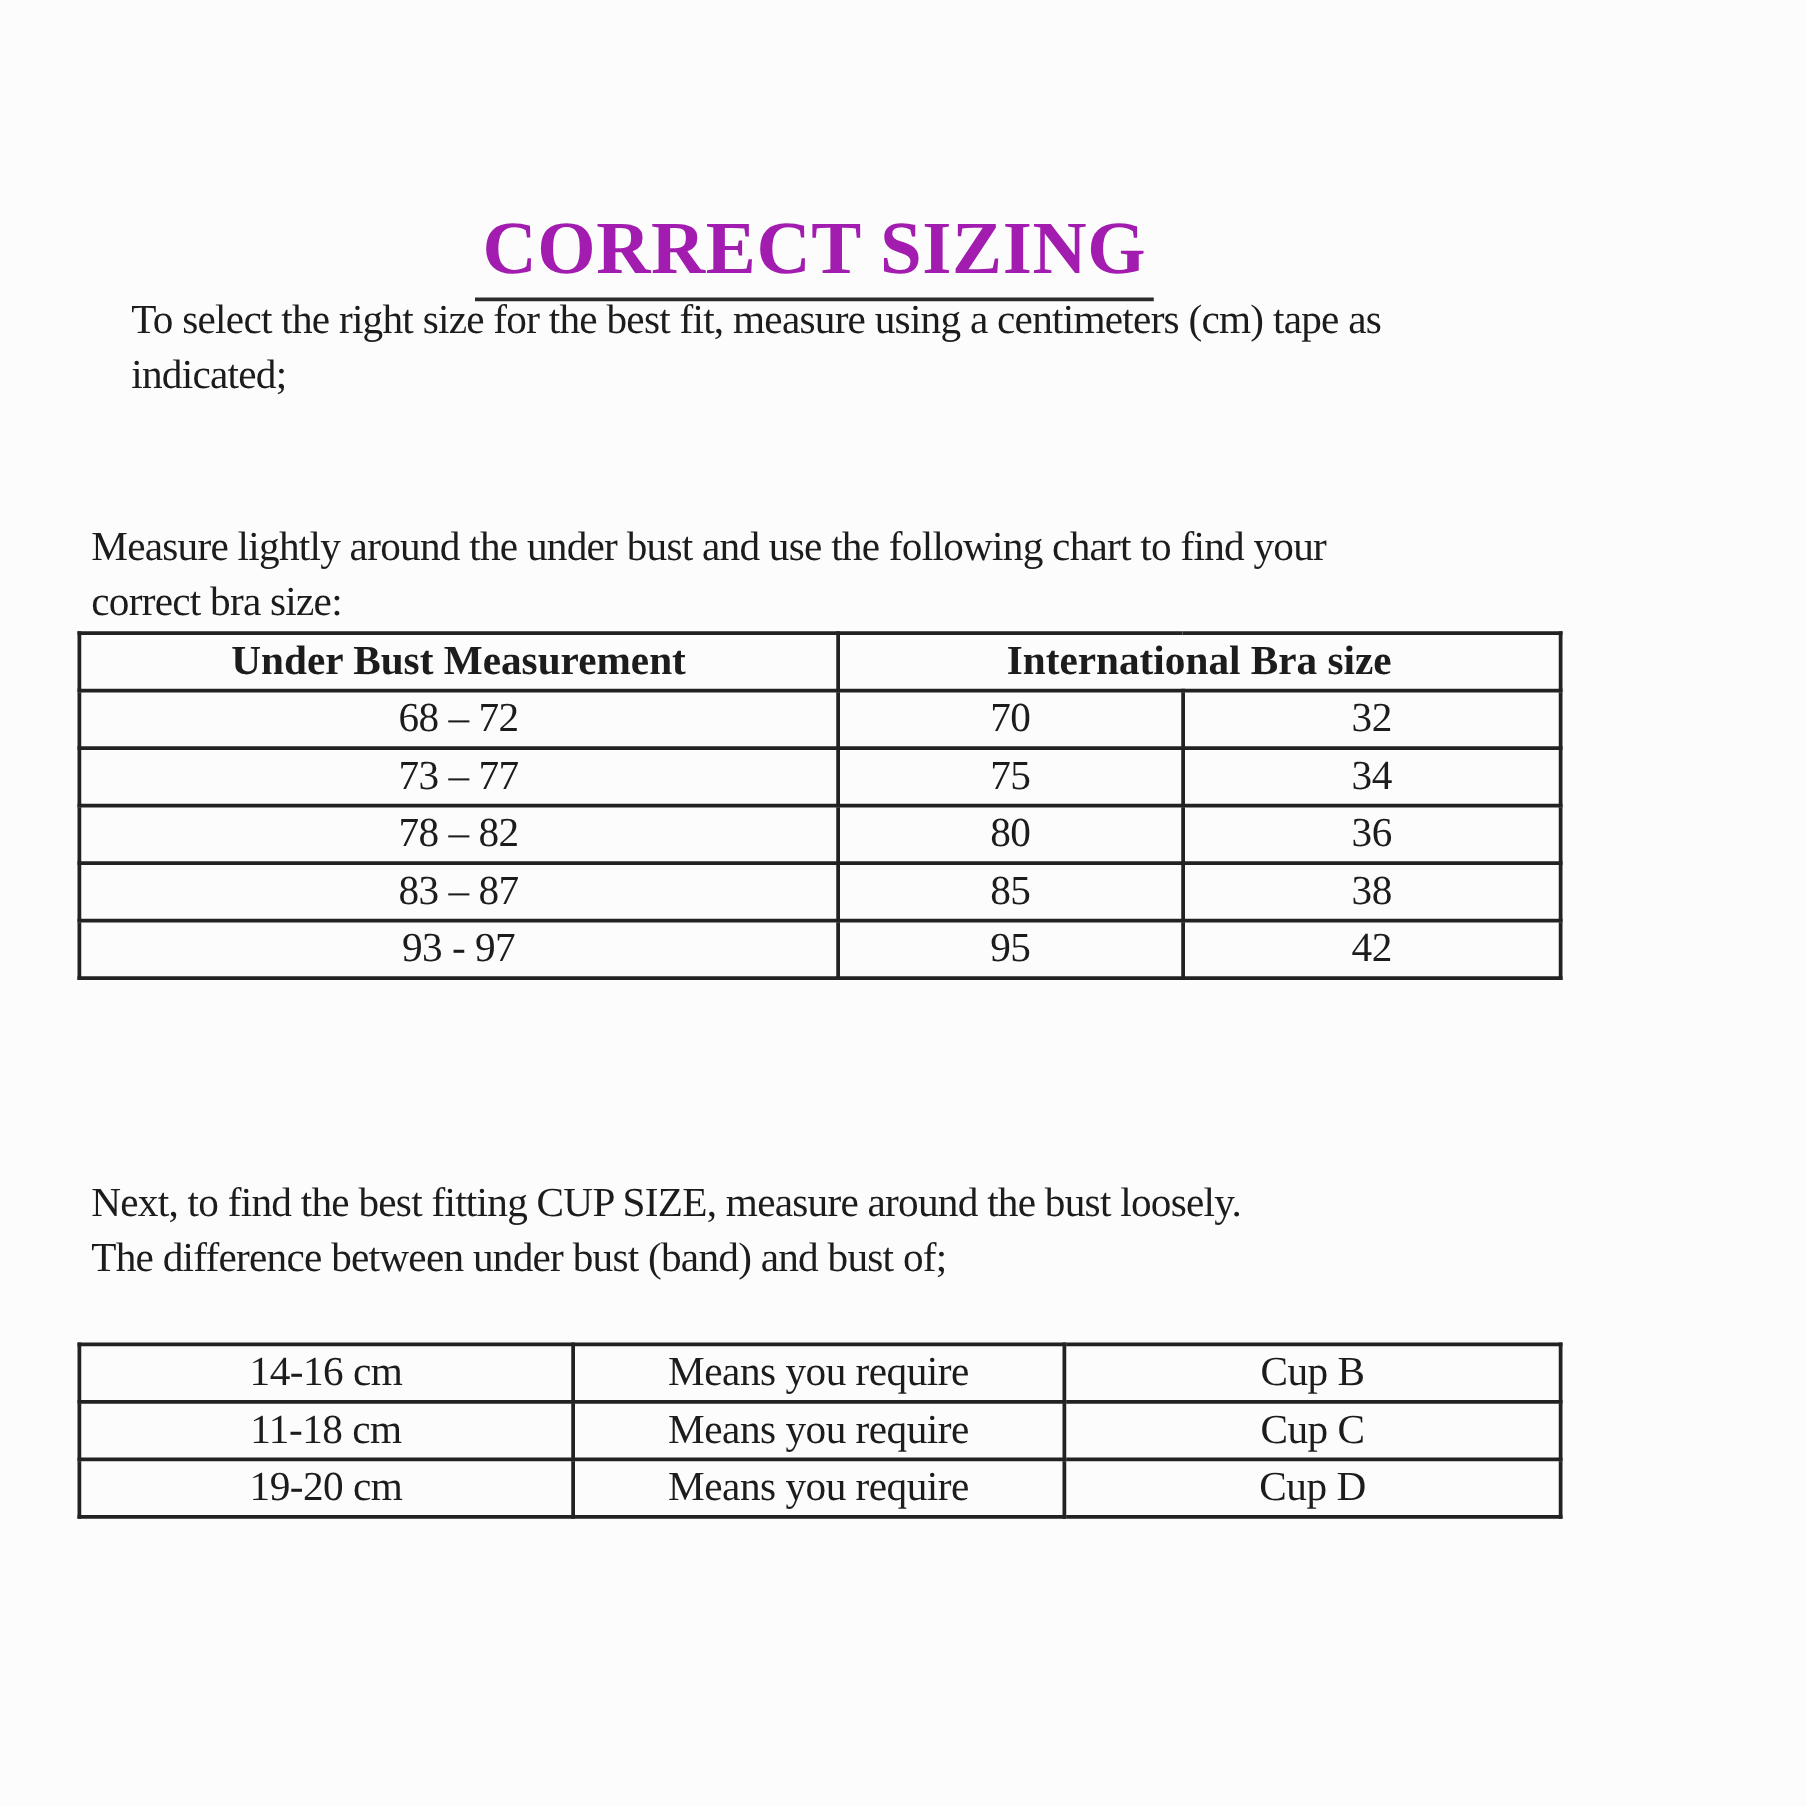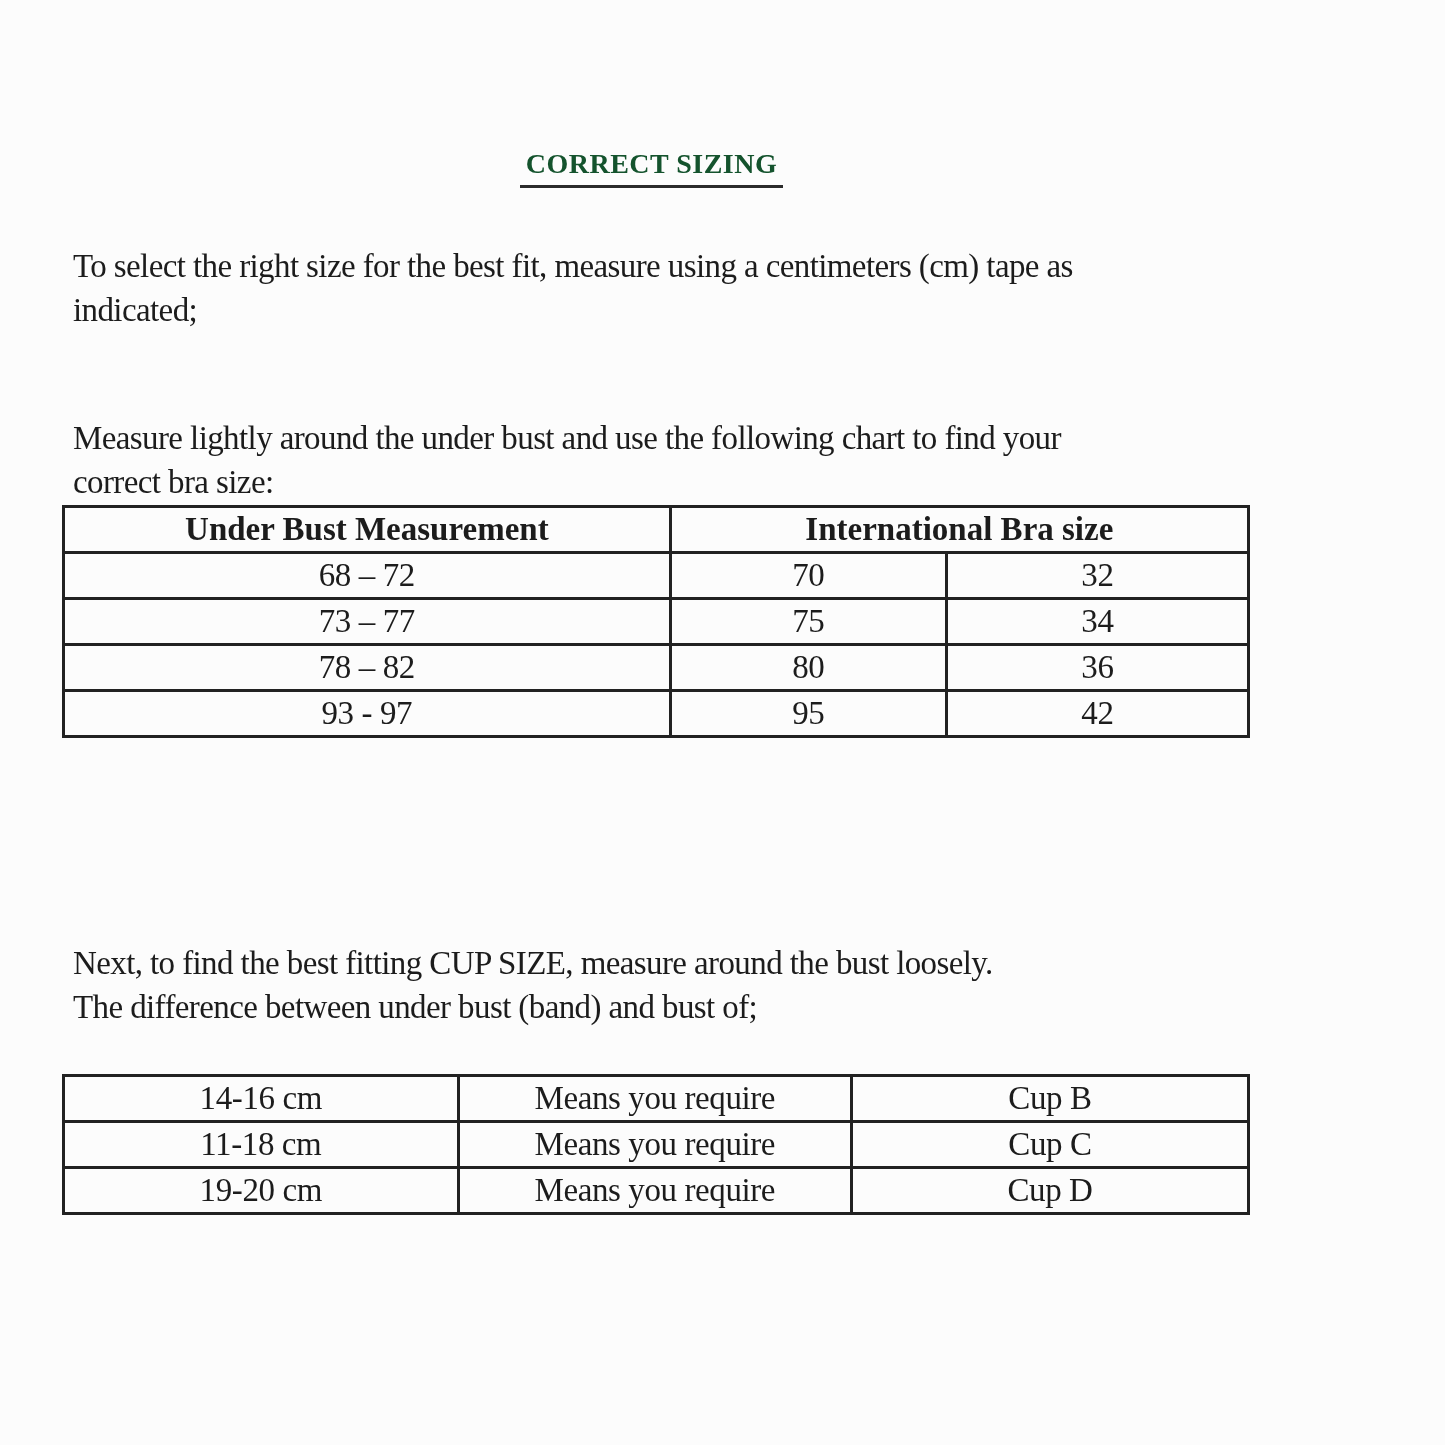--- a/index.html
+++ b/index.html
@@ -26,41 +26,41 @@
   .title-row {
     position: absolute;
     top: 148px;
     left: 0;
     width: 100%;
     text-align: center;
     transform: translateX(-58px);
   }
   .doc-title {
     display: inline-block;
-    margin: 0;
-    font-size: 28px;
+    margin: 16px;
+    font-size: 60px;
     font-weight: bold;
     letter-spacing: 0.5px;
-    color: #14532d;
+    color: #a21caf;
     border-bottom: 3px solid #2b2b2b;
     padding: 0 6px 5px 6px;
     line-height: 1.15;
   }
   .para {
     position: absolute;
     left: 11px;
     width: 1260px;
     margin: 0;
     font-size: 33px;
     line-height: 44px;
     letter-spacing: -0.6px;
     white-space: pre-line;
     color: #1c1c1c;
   }
-  .para-intro { top: 244px; }
+  .para-intro { top: 234px; margin-left: 32px; }
   .para-band  { top: 372px; margin-top: 44px; }
   .para-cup   { top: 941px; }
 
   table.sizing {
     position: absolute;
     left: 0;
     border-collapse: collapse;
     width: 1188px;
     table-layout: fixed;
     background: transparent;
@@ -120,20 +120,25 @@
           <td>73 – 77</td>
           <td>75</td>
           <td>34</td>
         </tr>
         <tr>
           <td>78 – 82</td>
           <td>80</td>
           <td>36</td>
         </tr>
         <tr>
+          <td>83 – 87</td>
+          <td>85</td>
+          <td>38</td>
+        </tr>
+        <tr>
           <td>93 - 97</td>
           <td>95</td>
           <td>42</td>
         </tr>
       </tbody>
     </table>
 
     <p class="para para-cup">Next, to find the best fitting CUP SIZE, measure around the bust loosely.
 The difference between under bust (band) and bust of;</p>
 

